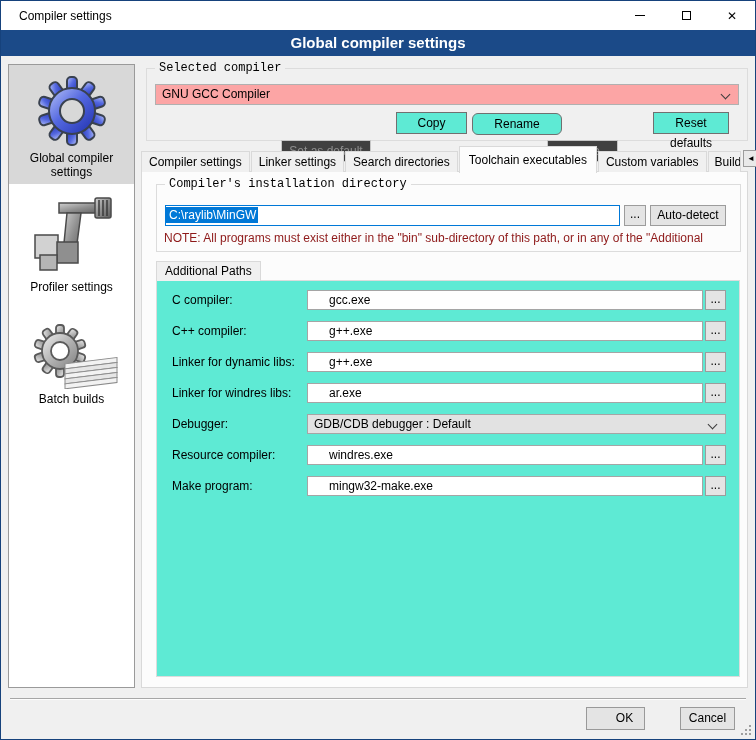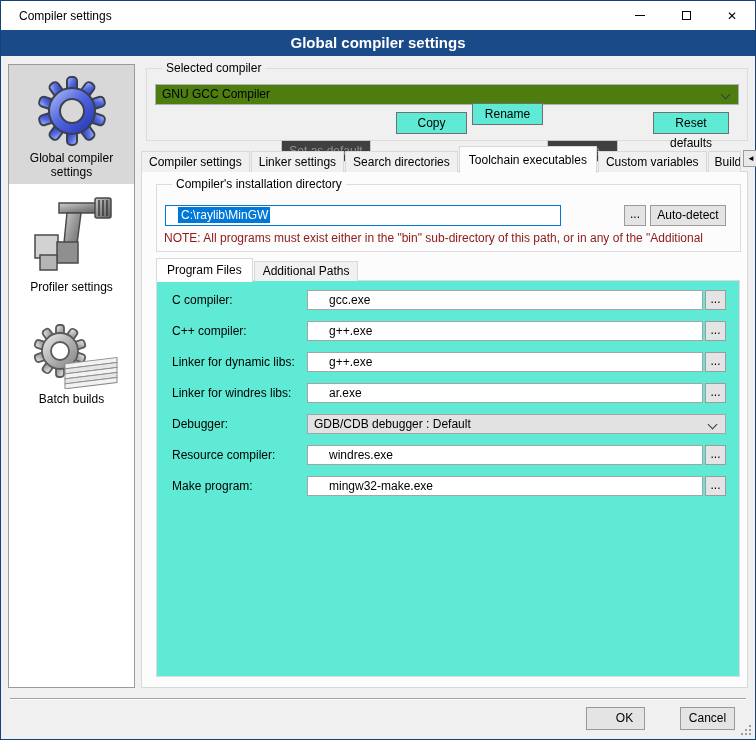--- a/index.html
+++ b/index.html
@@ -29,54 +29,54 @@
   .side-item .side-label { font-size: 12px; line-height: 14px; width: 112px; }
   .item1 { height: 119px; background: #d8d8d8; padding-top: 6px; }
   .item1 .icon-box { height: 80px; }
   .item2 { height: 116px; padding-top: 10px; }
   .item2 .icon-box { height: 86px; }
   .item3 { height: 112px; padding-top: 20px; }
   .item3 .icon-box { height: 72px; }
 
   
   .groupbox { position: absolute; border: 1px solid #dcdcdc; }
-  .groupbox > .legend { position: absolute; top: -8px; left: 15px; padding: 0 4px; line-height: 14px; }
+  .groupbox > .legend { position: absolute; top: -8px; left: 8px; padding: 0 4px; line-height: 14px; font-family: Liberation Mono, monospace; }
   .grp-compiler { left: 145px; top: 12px; width: 602px; height: 73px; }
   .grp-compiler > .legend { background: #f0f0f0; }
   .grp-dir { left: 14px; top: 12px; width: 585px; height: 68px; }
   .grp-dir > .legend { background: #fcfcfc; }
 
   
-  .combo { position: absolute; background: #4d7c0f; border: 1px solid #b0b0b0; height: 21px; line-height: 19px; padding-left: 6px; }
+  .combo { position: absolute; background: #fca5a5; border: 1px solid #b0b0b0; height: 21px; line-height: 19px; padding-left: 6px; }
   .combo .chev { position: absolute; right: 9px; top: 6px; width: 7px; height: 7px; border-right: 1px solid #3c3c3c; border-bottom: 1px solid #3c3c3c; transform: rotate(45deg); }
   .combo-compiler { left: 8px; top: 15px; right: 8px; }
   .combo-gray { background: #e2e2e2; border-color: #a5a5a5; }
 
   
   .btn { position: absolute; height: 22px; background: #5eead4; border: 1px solid #707070; text-align: center; line-height: 20px; cursor: default; }
   .btn.disabled { background: #404040; border-color: #c6c6c6; color: #8f8f8f; margin-top: 28px; }
   .btn-set     { left: 134px; top: 43px; width: 90px; }
   .btn-copy    { left: 249px; top: 43px; width: 71px; }
-  .btn-rename  { left: 325px; top: 34px; width: 71px; }
+  .btn-rename  { left: 325px; top: 44px; width: 90px; border-radius: 6px; }
   .btn-delete  { left: 400px; top: 43px; width: 71px; }
   .btn-reset   { left: 506px; top: 43px; width: 76px; }
   .btn2 { background: #e4e4e4; border: 1px solid #999; }
 
   
   .tabs { position: absolute; left: 140px; top: 94px; height: 22px; display: flex; align-items: flex-end; z-index: 3; }
   .tab { height: 21px; background: #f0f0f0; border: 1px solid #d9d9d9; border-bottom: none; padding: 0 7px; line-height: 20px; margin-right: 1px; white-space: nowrap; }
   .tab.active { height: 27px; background: #fcfcfc; line-height: 26px; margin-bottom: -1px; padding: 0 9px; position: relative; z-index: 4; }
   .tab.tab-build { width: 33px; overflow: hidden; padding: 0 0 0 6px; }
   .tab-scroll { width: 17px; height: 17px; margin: 0 0 4px 1px; background: #e9e9e9; border: 1px solid #9c9c9c; font-size: 8px; line-height: 15px; text-align: center; align-self: flex-start; }
 
   
   .page { position: absolute; left: 140px; top: 115px; width: 607px; height: 517px; background: #fcfcfc; border: 1px solid #d9d9d9; }
 
   
-  .dir-input { position: absolute; left: 8px; top: 20px; width: 396px; height: 21px; background: #fff; border: 1px solid #0078d7; line-height: 17px; padding: 1px 12px; overflow: hidden; white-space: nowrap; }
+  .dir-input { position: absolute; left: 8px; top: 20px; width: 455px; height: 21px; background: #fff; border: 1px solid #0078d7; line-height: 17px; padding: 1px 0; overflow: hidden; white-space: nowrap; }
   .dir-input .sel { background: #0078d7; color: #fff; padding: 1px 2px 1px 3px; }
   .mini-btn { position: absolute; background: #e4e4e4; border: 1px solid #9c9c9c; text-align: center; cursor: default; }
   .btn-browse-dir { left: 467px; top: 20px; width: 22px; height: 21px; line-height: 17px; }
   .btn-autodetect { left: 493px; top: 20px; width: 76px; height: 21px; line-height: 19px; }
   .note { position: absolute; left: 7px; top: 46px; width: 572px; color: #8e1919; white-space: nowrap; overflow: hidden; }
 
   
   .subtabs { position: absolute; left: 14px; top: 85px; height: 24px; display: flex; align-items: flex-end; z-index: 3; }
   .subtab { height: 20px; background: #f0f0f0; border: 1px solid #d9d9d9; border-bottom: none; padding: 0 8px; line-height: 19px; margin-right: 1px; white-space: nowrap; }
   .subtab.active { height: 24px; background: #fff; line-height: 23px; margin-bottom: -1px; padding: 0 10px; position: relative; z-index: 4; }
@@ -243,21 +243,20 @@
         <span class="legend">Compiler's installation directory</span>
         <div class="dir-input">
           <span class="sel">C:\raylib\MinGW</span>
         </div>
         <div class="mini-btn btn-browse-dir">...</div>
         <div class="mini-btn btn-autodetect">Auto-detect</div>
         <div class="note">NOTE: All programs must exist either in the "bin" sub-directory of this path, or in any of the "Additional</div>
       </div>
 
       <div class="subtabs">
-        <div class="subtab active">Program Files</div>
         <div class="subtab">Additional Paths</div>
       </div>
 
       <div class="panel">
 
         <div class="row" style="top:9px">
           <span class="flabel">C compiler:</span>
           <div class="tfield"><span>gcc.exe</span></div>
           <div class="mini-btn mini">...</div>
         </div>

